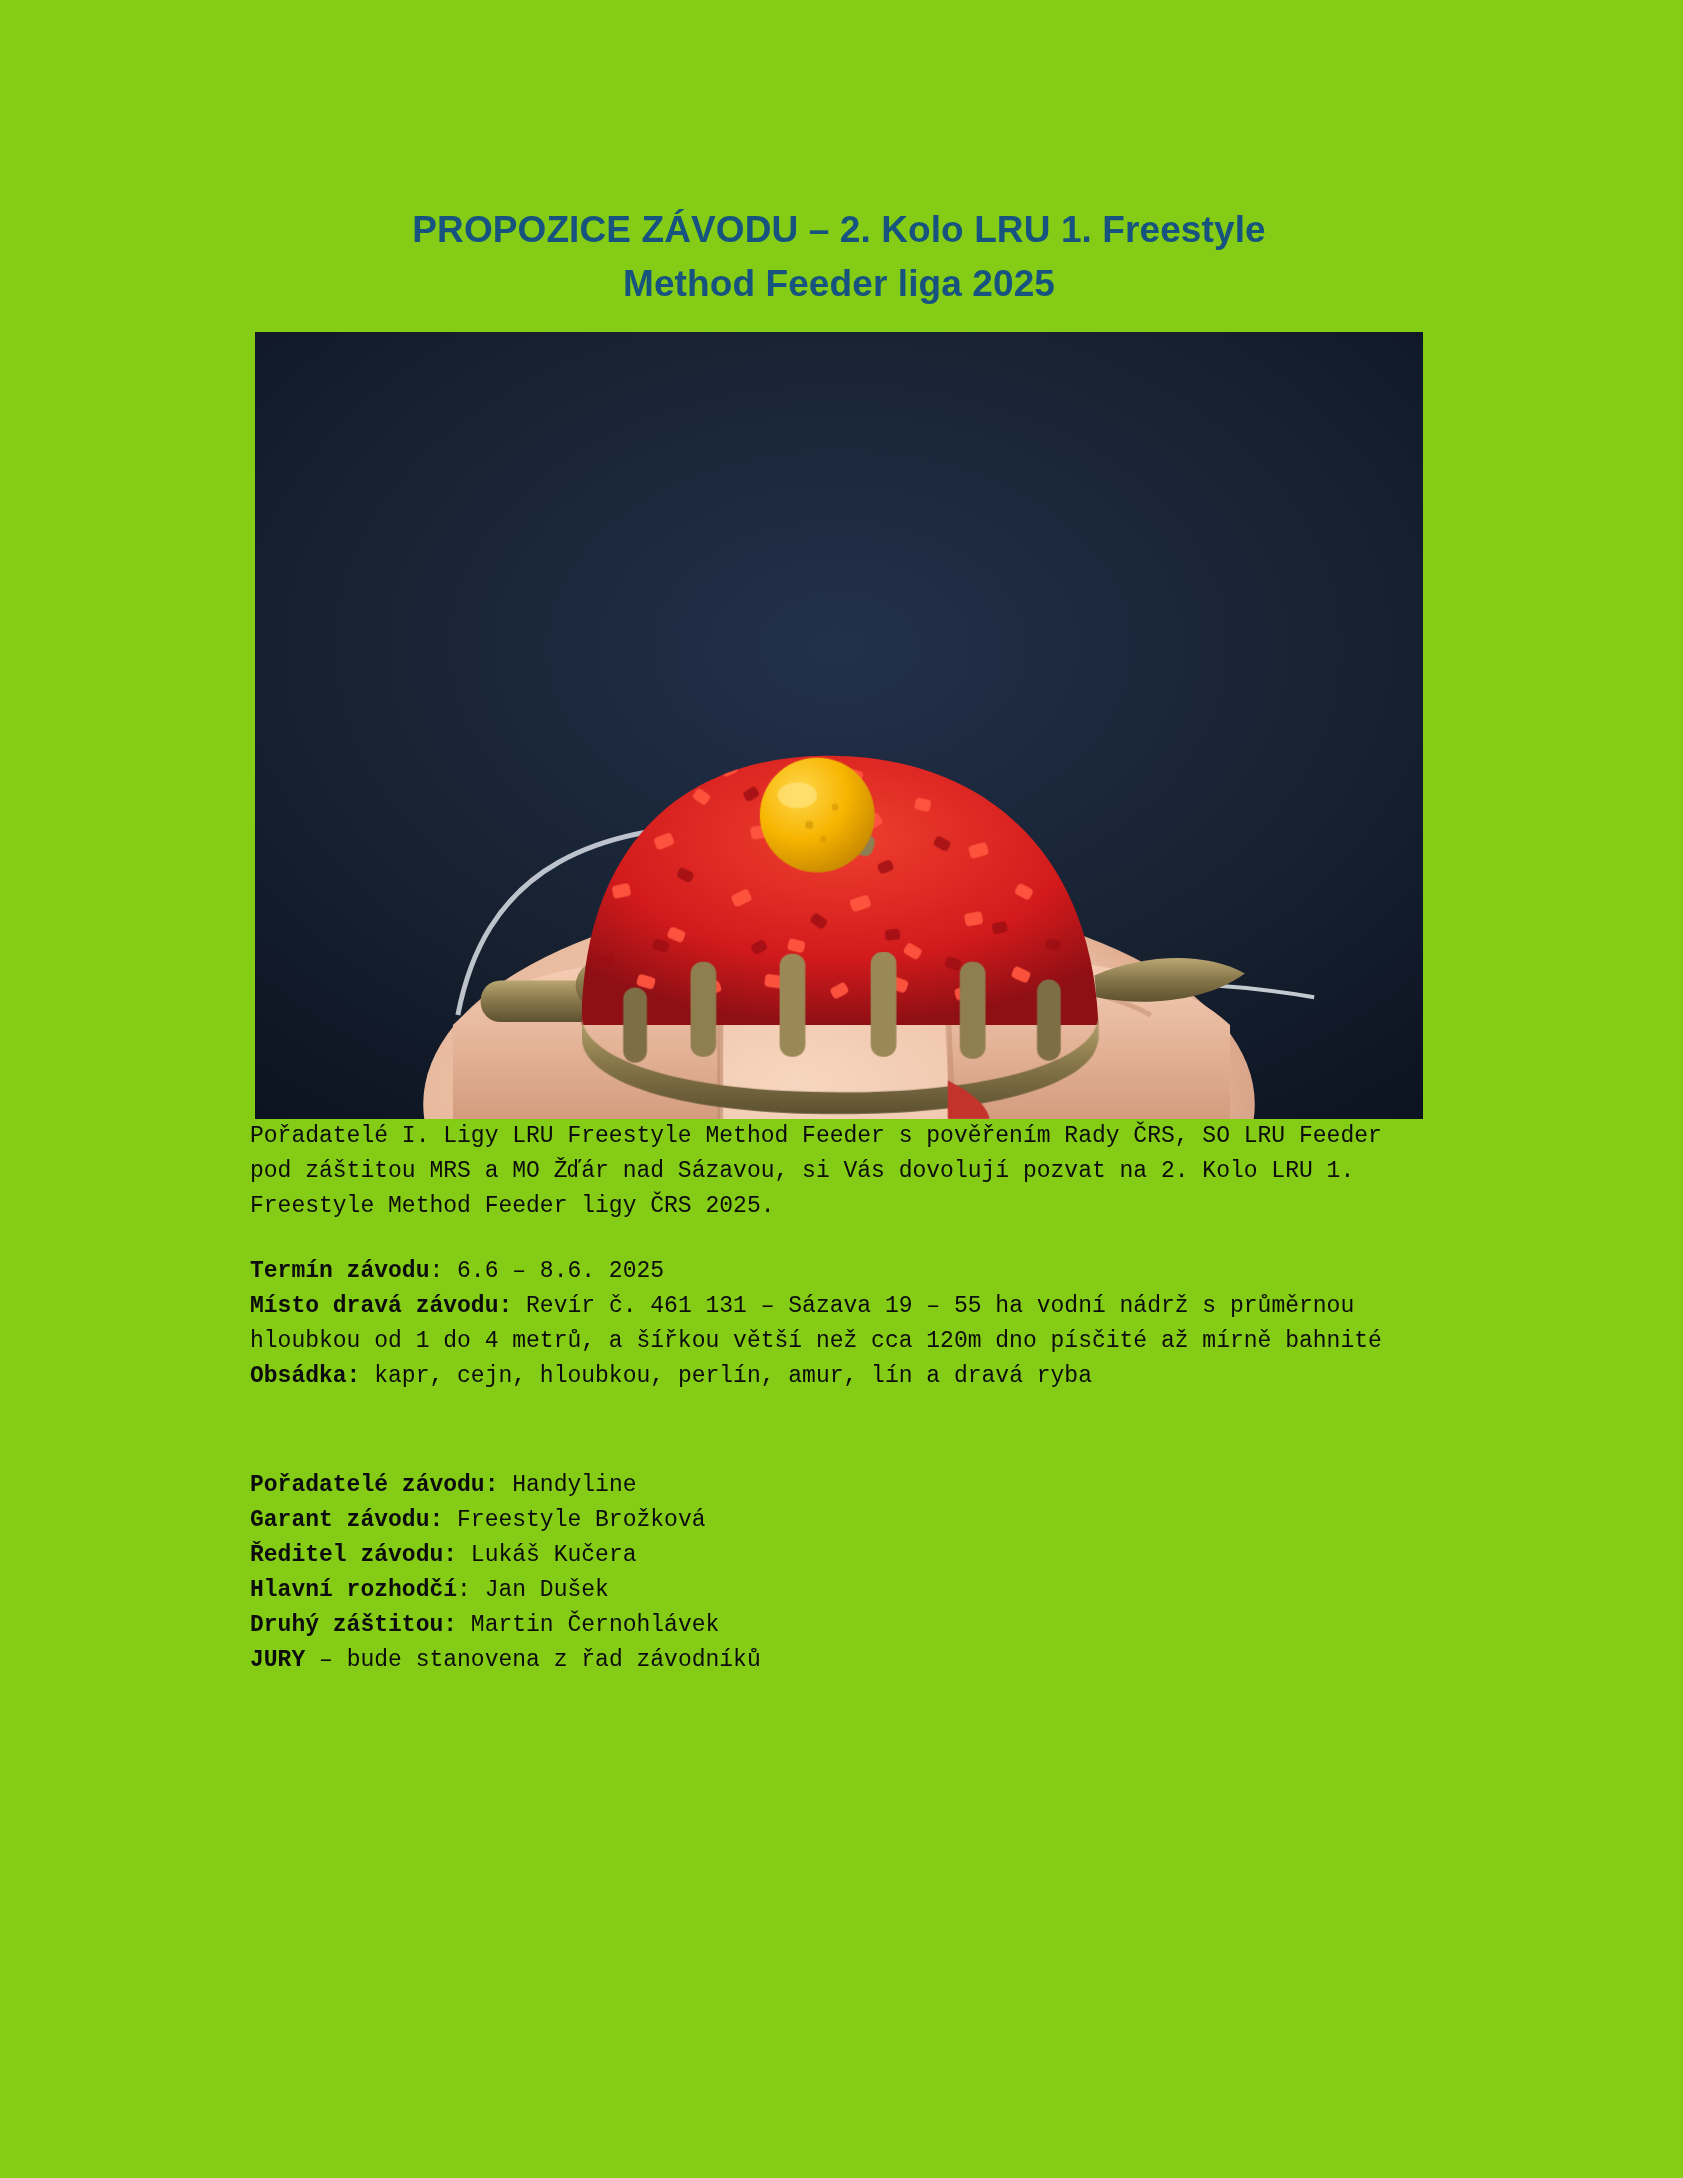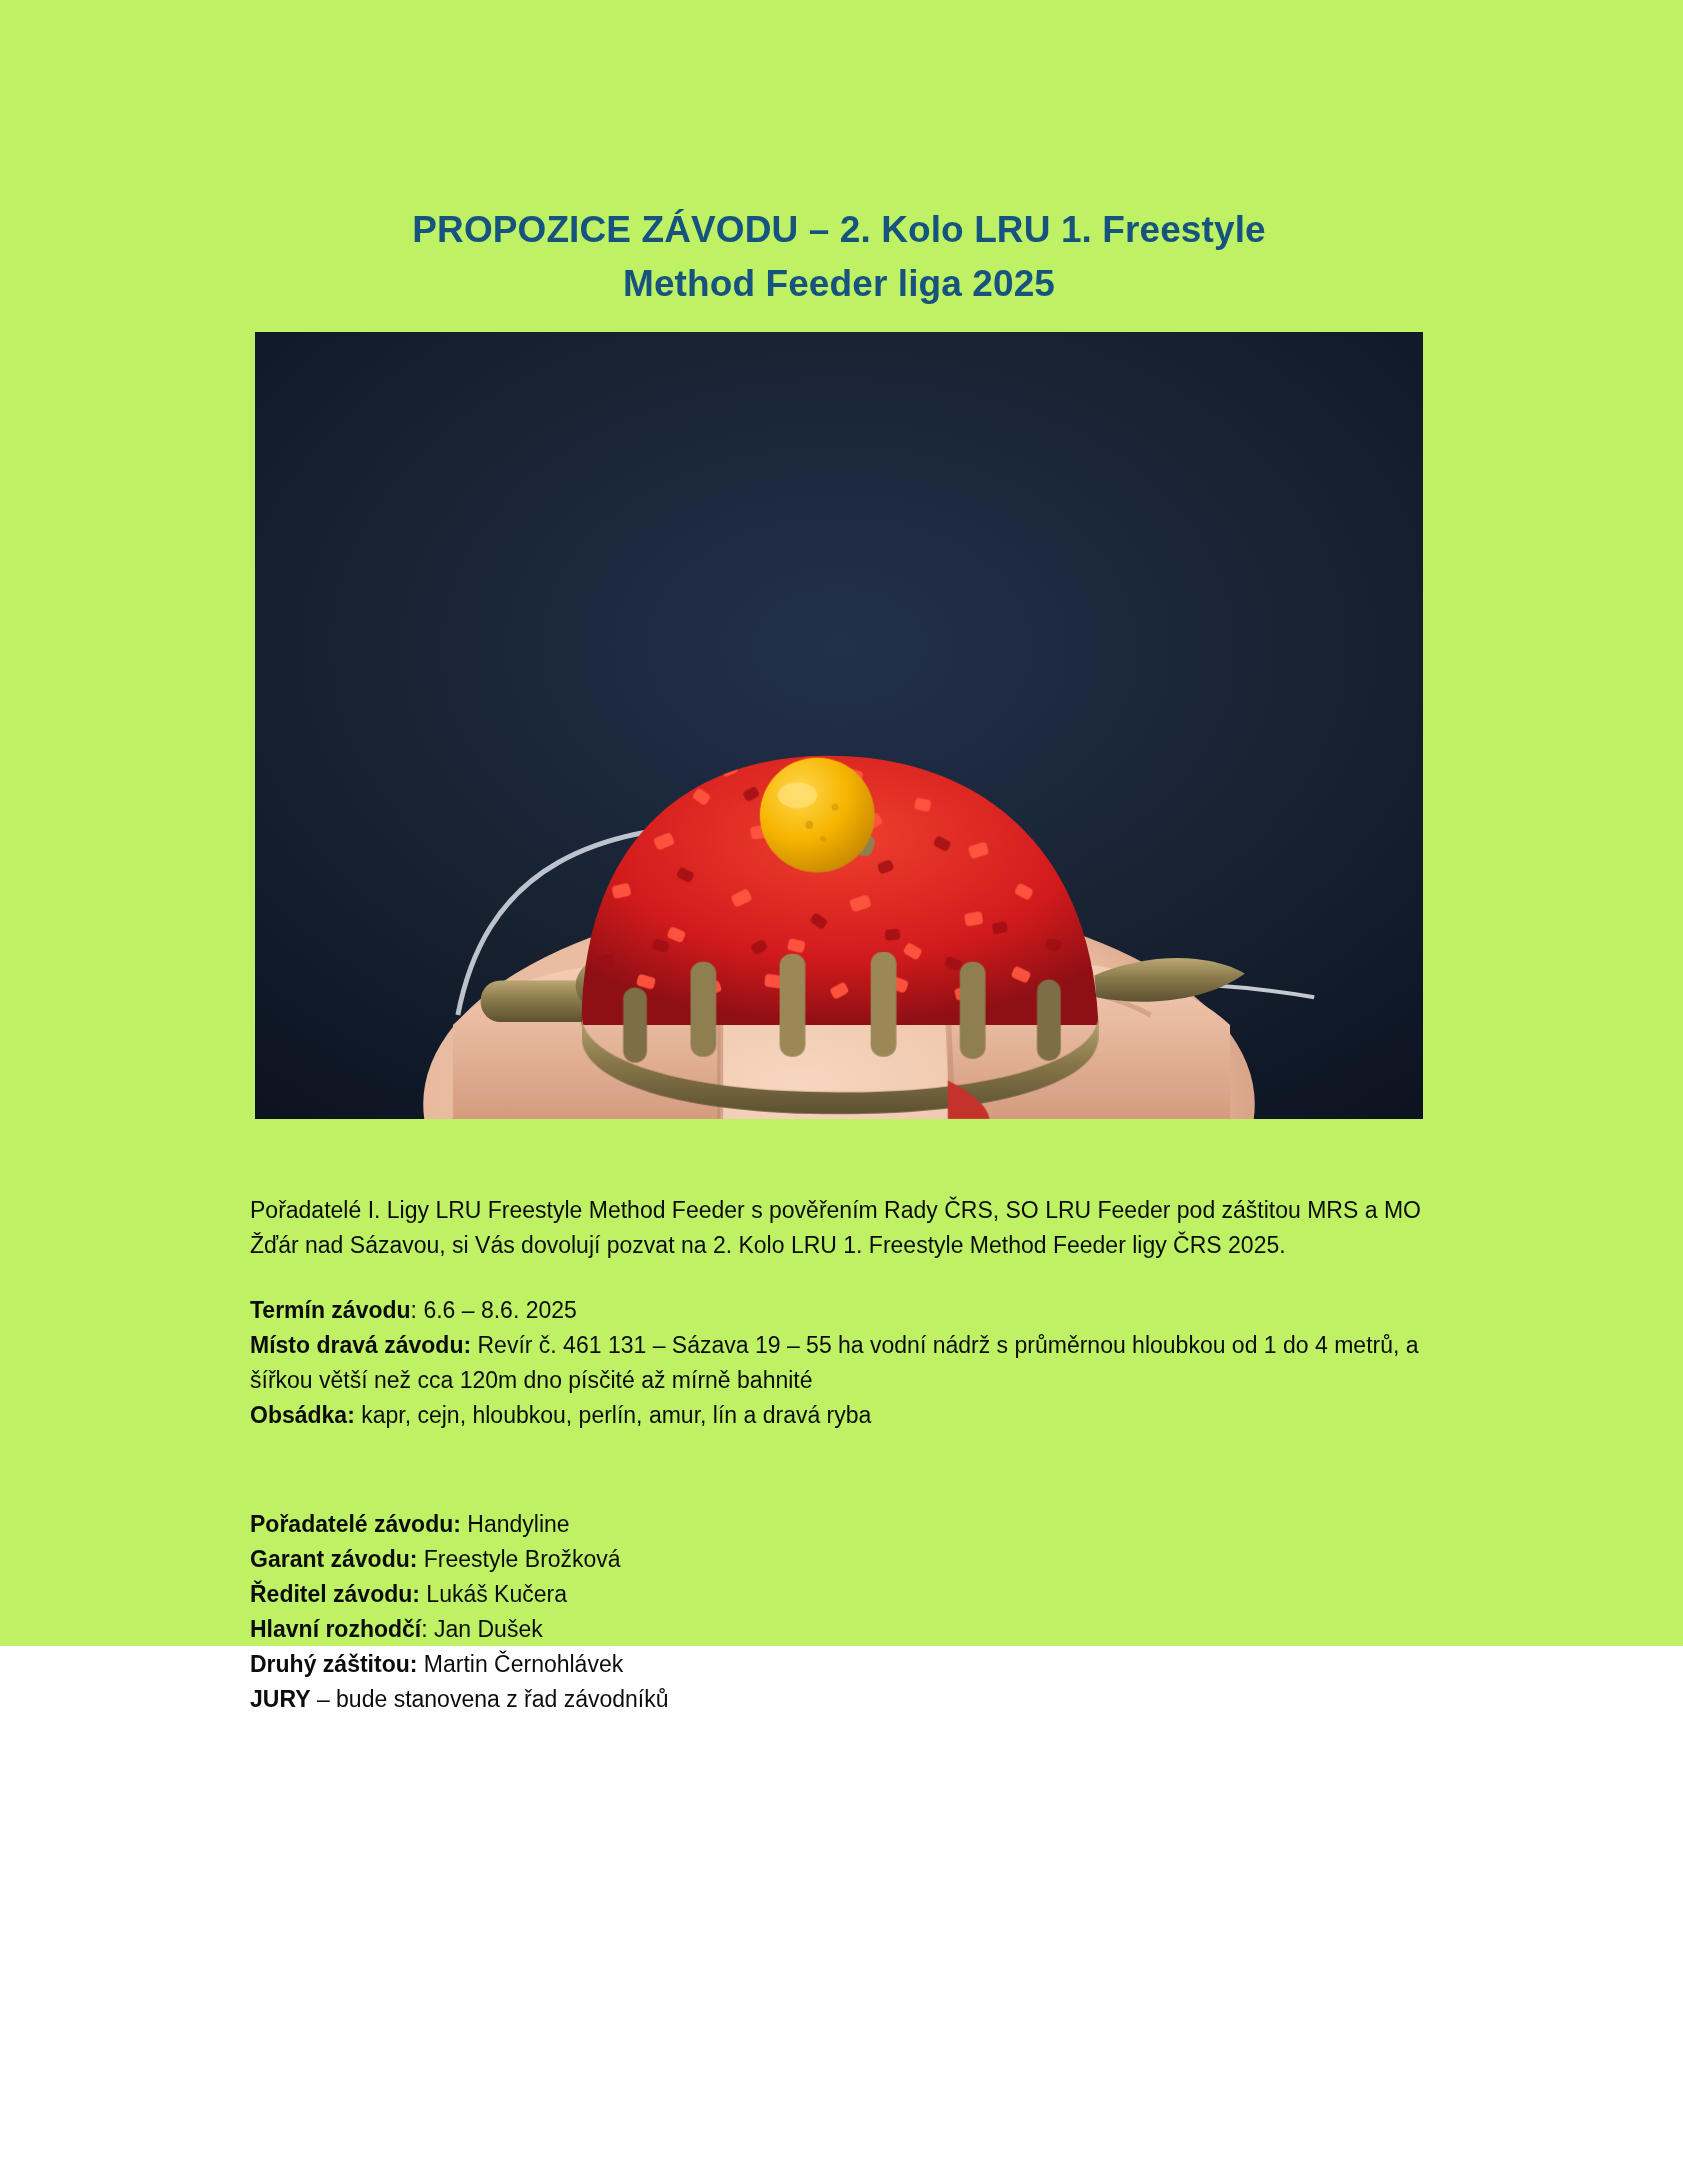--- a/index.html
+++ b/index.html
@@ -10,22 +10,22 @@
   body {
     width: 1683px;
     height: 2178px;
     font-family: "Liberation Sans", sans-serif;
     color: #0d0d0d;
     -webkit-font-smoothing: antialiased;
   }
   .page {
     position: relative;
     width: 1683px;
-    height: 1646px;
-    background: #bef264;
+    height: 2178px;
+    background: #84cc16;
     box-sizing: border-box;
     padding: 15px;
   }
   .content {
     position: absolute;
     left: 250px;
     top: 203px;
     width: 1178px;
   }
   .doc-title {
@@ -47,24 +47,24 @@
     margin: 10px auto 0 auto;
     overflow: hidden;
     background: #111a2b;
   }
   .hero svg {
     display: block;
     width: 100%;
     height: 100%;
   }
   .body-text {
-    margin-top: 74px;
     font-size: 23px;
     line-height: 1.52;
     color: #0c0c0c;
+    font-family: Liberation Mono, monospace;
   }
   .para {
     margin: 0 0 30px 0;
   }
   .block {
     margin: 0 0 30px 0;
   }
   .row {
     display: block;
   }

